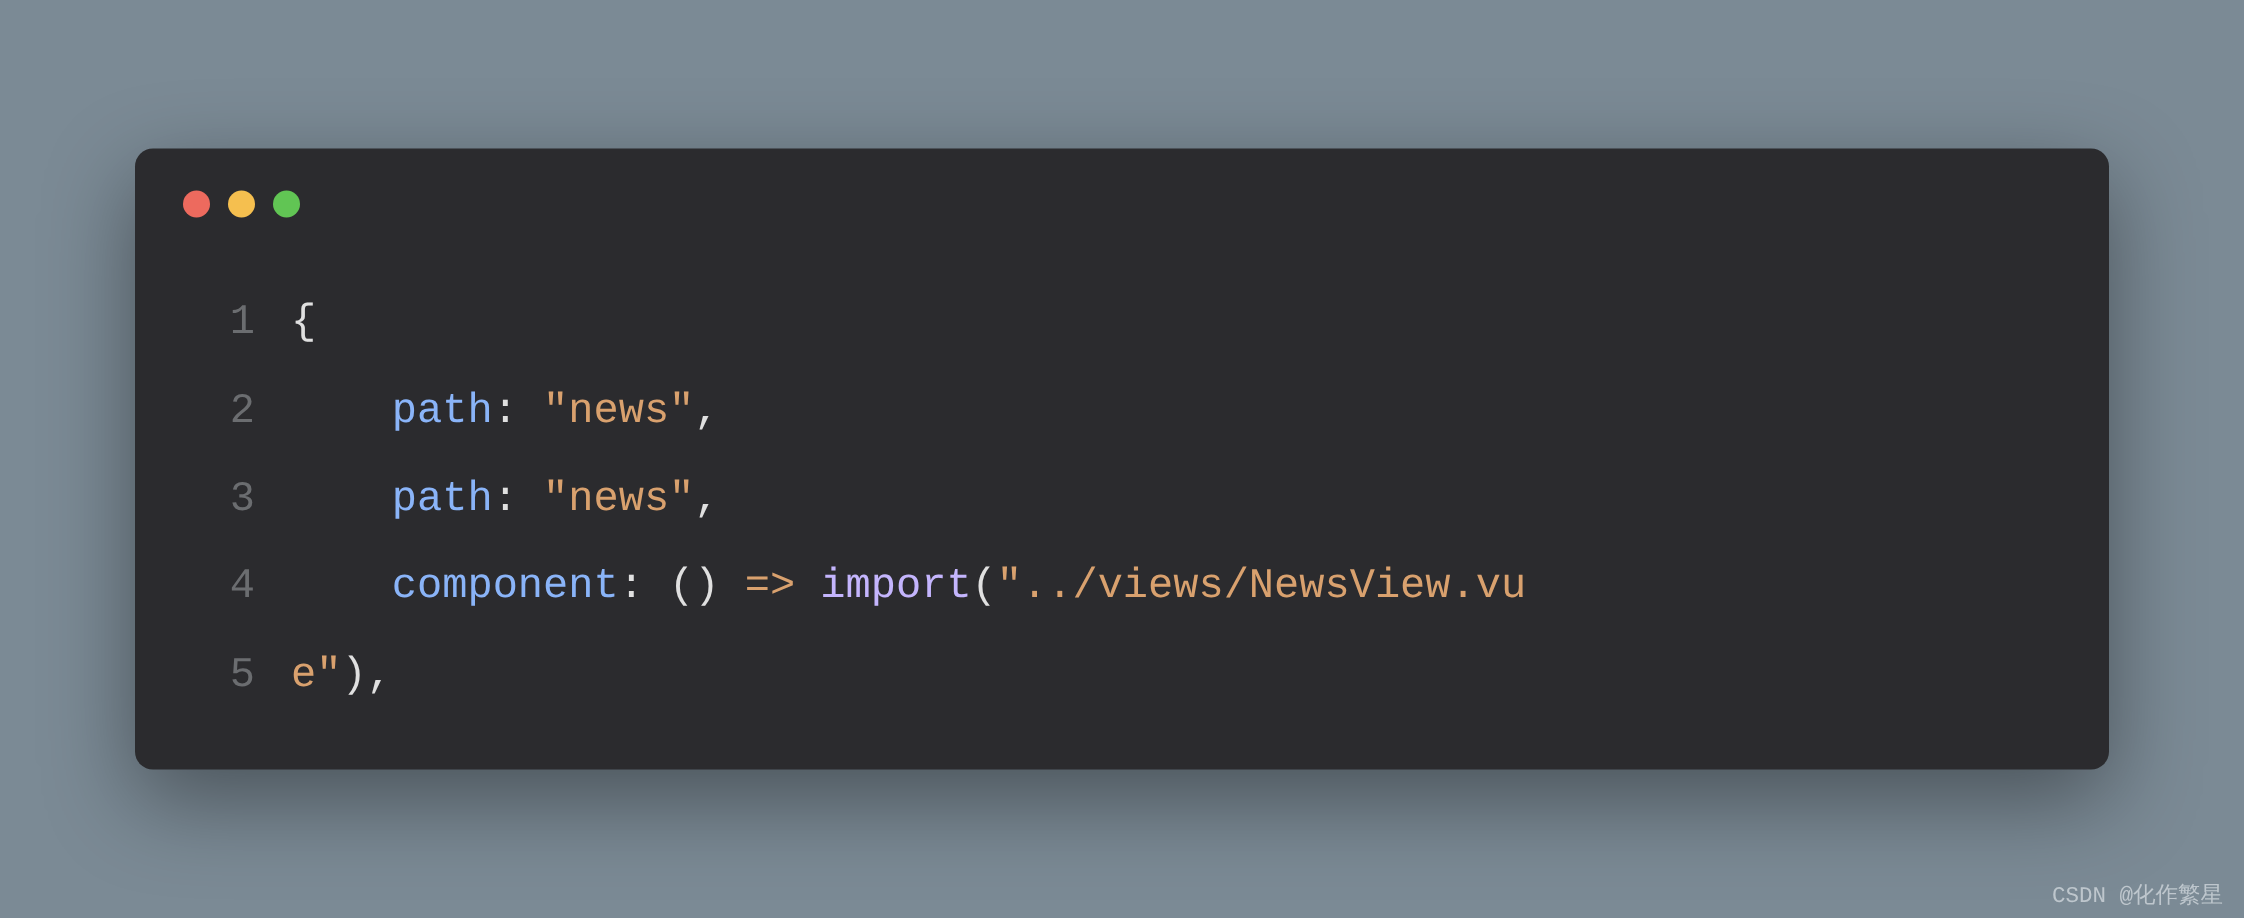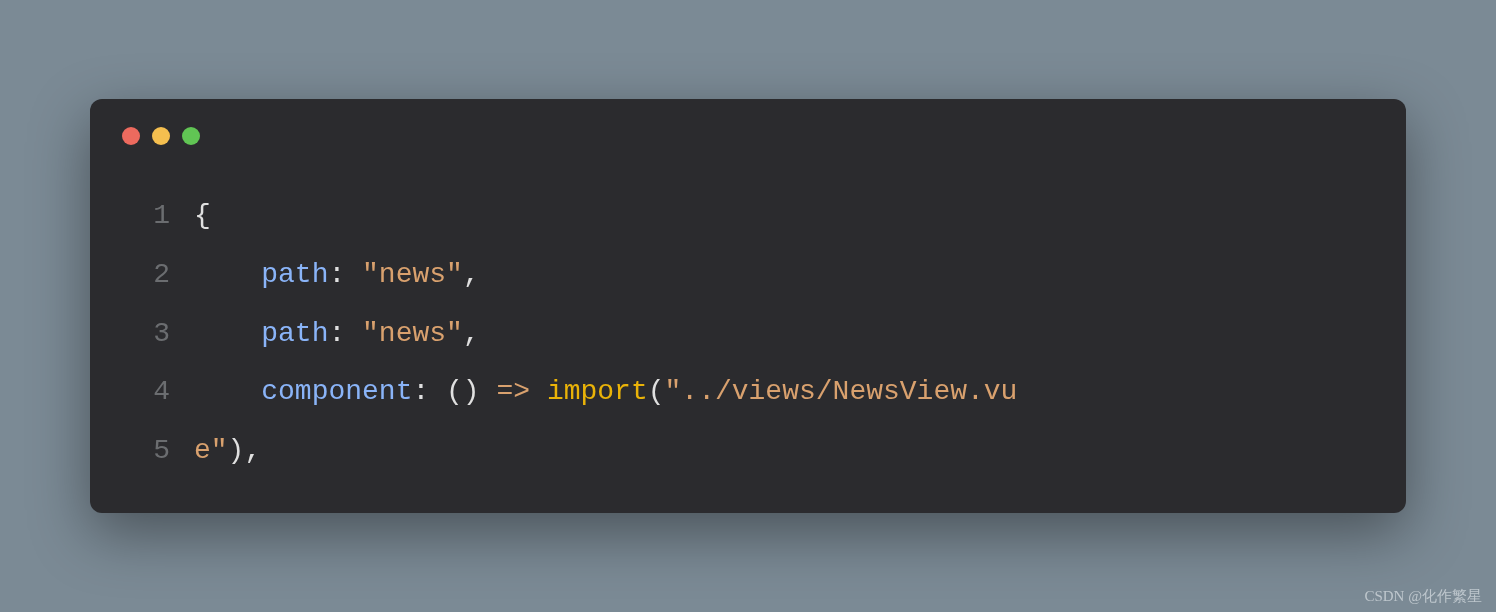--- a/index.html
+++ b/index.html
@@ -55,27 +55,27 @@
     }
     .line-content {
       flex: 1;
     }
     .tok-brace { color: #e0e0e0; }
     .tok-prop { color: #8ab4f8; }
     .tok-punct { color: #e0e0e0; }
     .tok-string { color: #d9a16e; }
     .tok-paren { color: #e0e0e0; }
     .tok-arrow { color: #d9a16e; }
-    .tok-keyword { color: #eab308; }
+    .tok-keyword { color: #c4b5fd; }
     .watermark {
       position: absolute;
       bottom: 6px;
       right: 14px;
       color: #cfd6db;
-      font-family: Liberation Serif, serif;
+      font-family: Liberation Mono, monospace;
       font-size: 15px;
       opacity: 0.8;
     }
   </style>
 </head>
 <body>
 
 <div class="code-window">
   <div class="window-controls">
     <div class="control-dot dot-red"></div>

